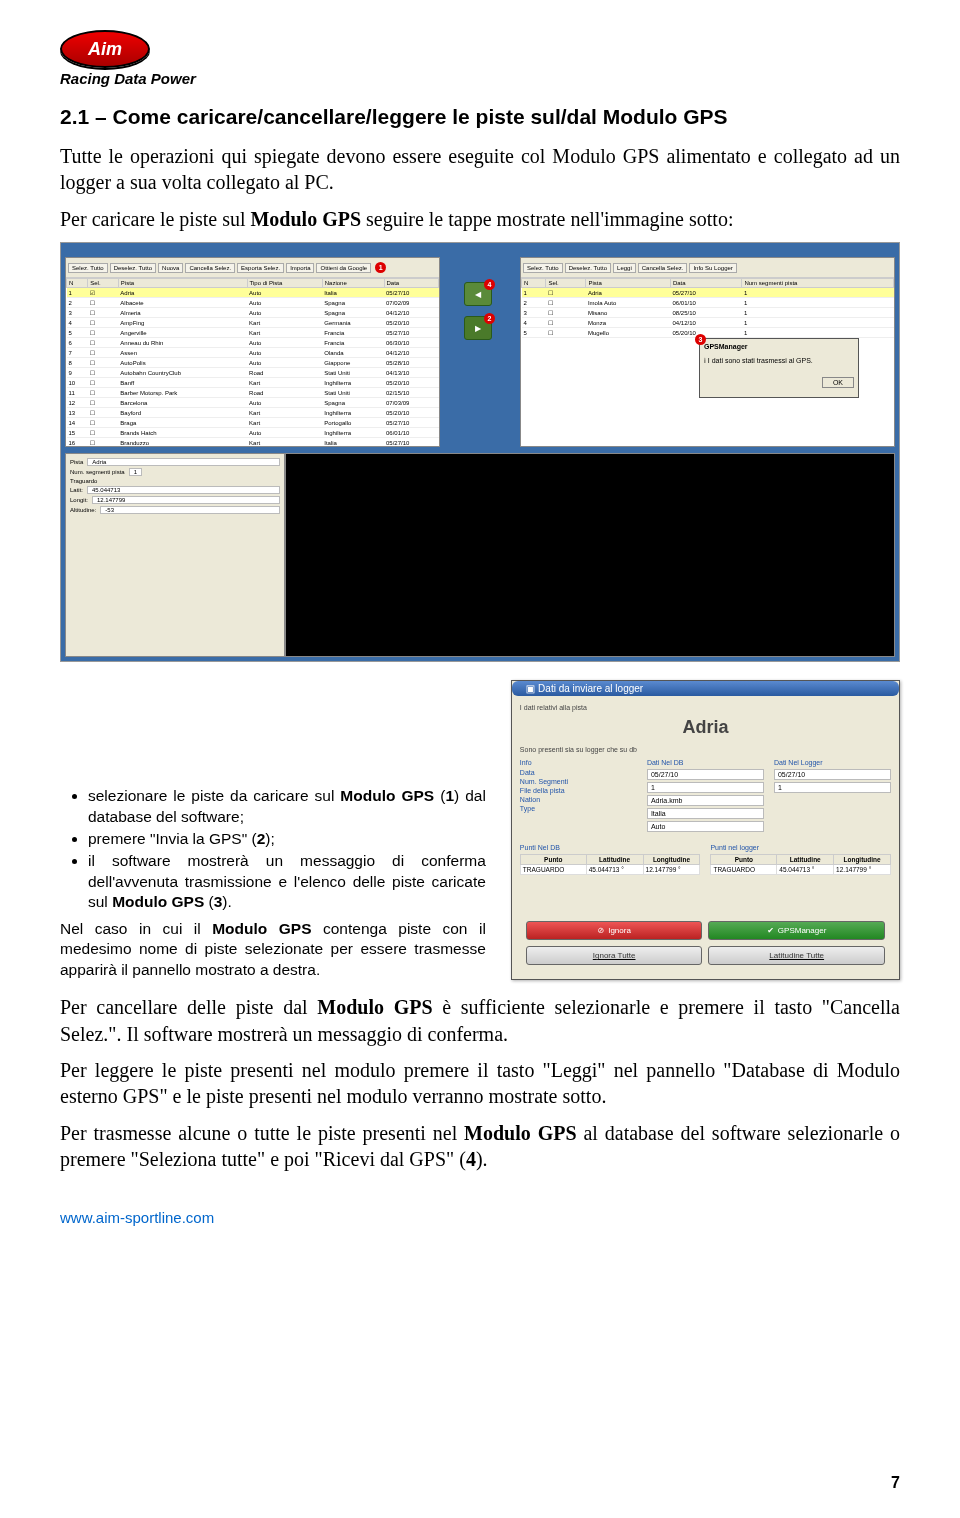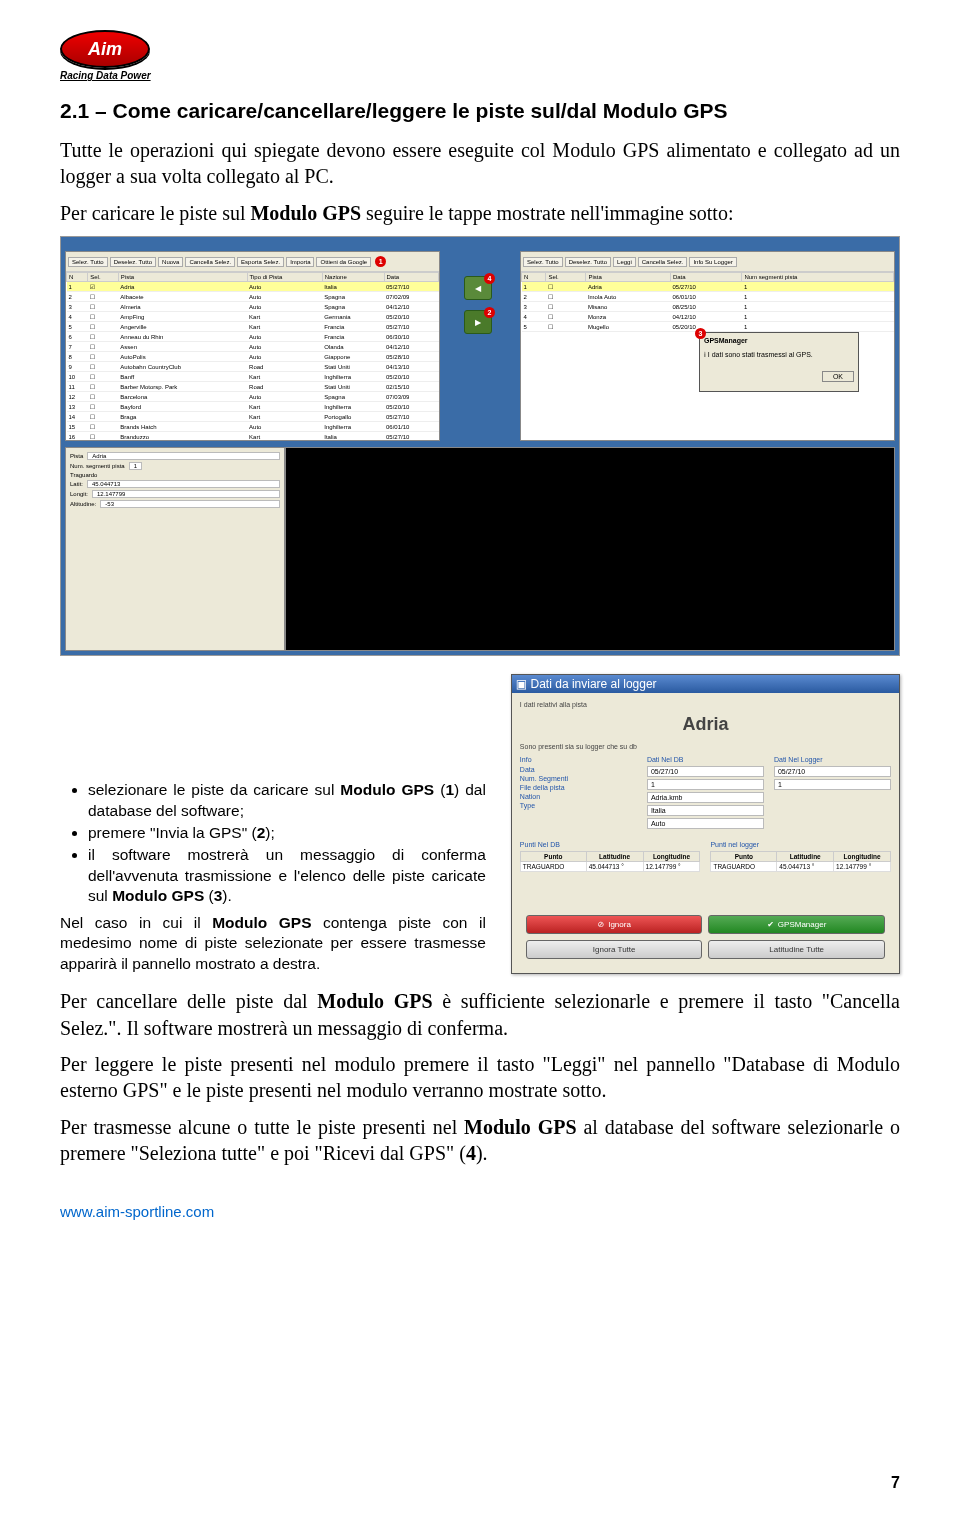--- a/index.html
+++ b/index.html
@@ -8,21 +8,21 @@
     background: #fff;
     width: 960px;
     min-height: 1518px;
     padding: 30px 60px 30px 60px;
     color: #000;
     position: relative;
   }
   .header-row { display: flex; justify-content: space-between; align-items: flex-start; margin-bottom: 18px; }
   .logo-block { }
   .logo-oval { width: 90px; height: 38px; background: linear-gradient(#e00, #a00); border-radius: 50%; display: flex; align-items: center; justify-content: center; color: #fff; font-weight: bold; font-style: italic; font-size: 18px; border: 2px solid #000; box-shadow: 0 2px 0 #000; }
-  .logo-sub { font-size: 10px; font-style: italic; font-weight: bold; color: #000; margin-top: 2px; text-decoration: underline; }
+  .logo-sub { font-size: 15px; font-style: italic; font-weight: bold; color: #000; margin-top: 2px; }
   .doc-meta { text-align: right; font-weight: bold; font-size: 15px; line-height: 1.25; }
   h2.section-title { font-size: 21px; font-weight: bold; margin: 15px 0 14px 0; }
   p.body { font-size: 20px; line-height: 1.32; margin-bottom: 10px; text-align: justify; font-family: Liberation Serif, serif; }
   .screenshot-main {
     width: 100%; height: 420px;
     background: #3a6ca7;
     border: 1px solid #999;
     display: flex; flex-direction: column;
     font-size: 7px;
     color: #000;
@@ -58,41 +58,41 @@
 
   .screenshot-dialog {
     flex: 1; height: 300px;
     background: #ece9d8;
     border: 1px solid #555;
     font-size: 8px;
     padding: 0;
     display:flex; flex-direction:column;
     box-shadow: 1px 1px 3px rgba(0,0,0,.3);
   }
-  .sd-title { background: linear-gradient(#5a8ad0,#2a5aa0); color:#fff; padding:2px 4px; font-size:12px;}
+  .sd-title { background: linear-gradient(#5a8ad0,#2a5aa0); color:#fff; padding:2px 14px; font-size:10px;border-radius:6px;}
   .sd-body { flex:1; padding:8px; background:#ece9d8; display:flex; flex-direction:column;}
   .sd-heading { font-size:18px; font-weight:bold; color:#444; text-align:center; margin-bottom:8px;}
   .sd-sub { font-size:7px; color:#444; margin-bottom:6px;}
   .sd-cols { display:flex; gap:10px; font-size:7px; margin-bottom:6px;}
   .sd-cols > div { flex:1;}
   .sd-label { color:#2255aa; font-size:7px; margin-bottom:3px;}
   .sd-val { background:#fff; border:1px solid #bbb; padding:1px 3px; font-size:7px; margin-bottom:2px;}
   .sd-field-row { display:flex; gap:6px; align-items:center; margin-bottom:2px;}
   .sd-field-row .k { width:55px; color:#2255aa; font-size:7px;}
   .sd-tables { display:flex; gap:10px; margin-top:4px;}
   .sd-table { flex:1; }
   .sd-table table { width:100%; border-collapse:collapse; font-size:6.5px; background:#fff;}
   .sd-table th { background:#ece9d8; border:1px solid #ccc; padding:1px;}
   .sd-table td { border:1px solid #ddd; padding:1px 2px;}
   .sd-btns { display:flex; gap:6px; padding:6px; margin-top:auto;}
   .sd-btn { flex:1; padding:4px; border:1px solid #666; border-radius:3px; font-size:8px; text-align:center; display:flex; align-items:center; justify-content:center; gap:4px;}
   .sd-btn.red { background:linear-gradient(#e55,#b22); color:#fff;}
   .sd-btn.green { background:linear-gradient(#5a5,#282); color:#fff;}
   .sd-btn.gray { background:linear-gradient(#eee,#ccc); color:#333;}
-  .sd-btns2 { display:flex; gap:6px; padding:0 6px 6px 6px;}
+  .sd-btns2 { display:flex; gap:6px; padding:0 6px 6px 6px;text-decoration:underline;}
 
   .footer { color:#0066cc; font-size:15px; margin-top:36px;}
   .pagenum { position:absolute; bottom:26px; right:60px; font-weight:bold; font-size:16px;}
   b { font-weight:bold;}
 </style>
 </head>
 <body>
 
 <div class="header-row">
   <div class="logo-block">

